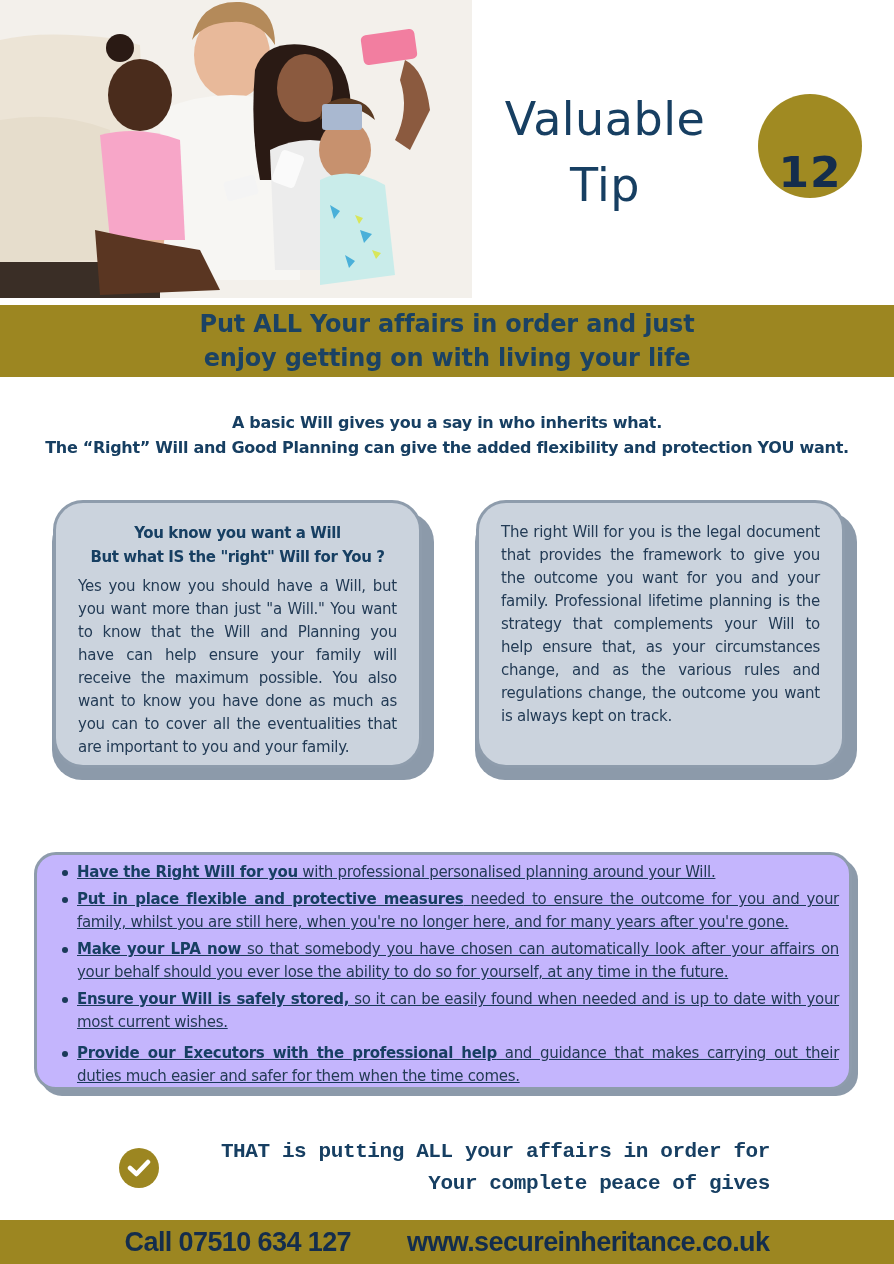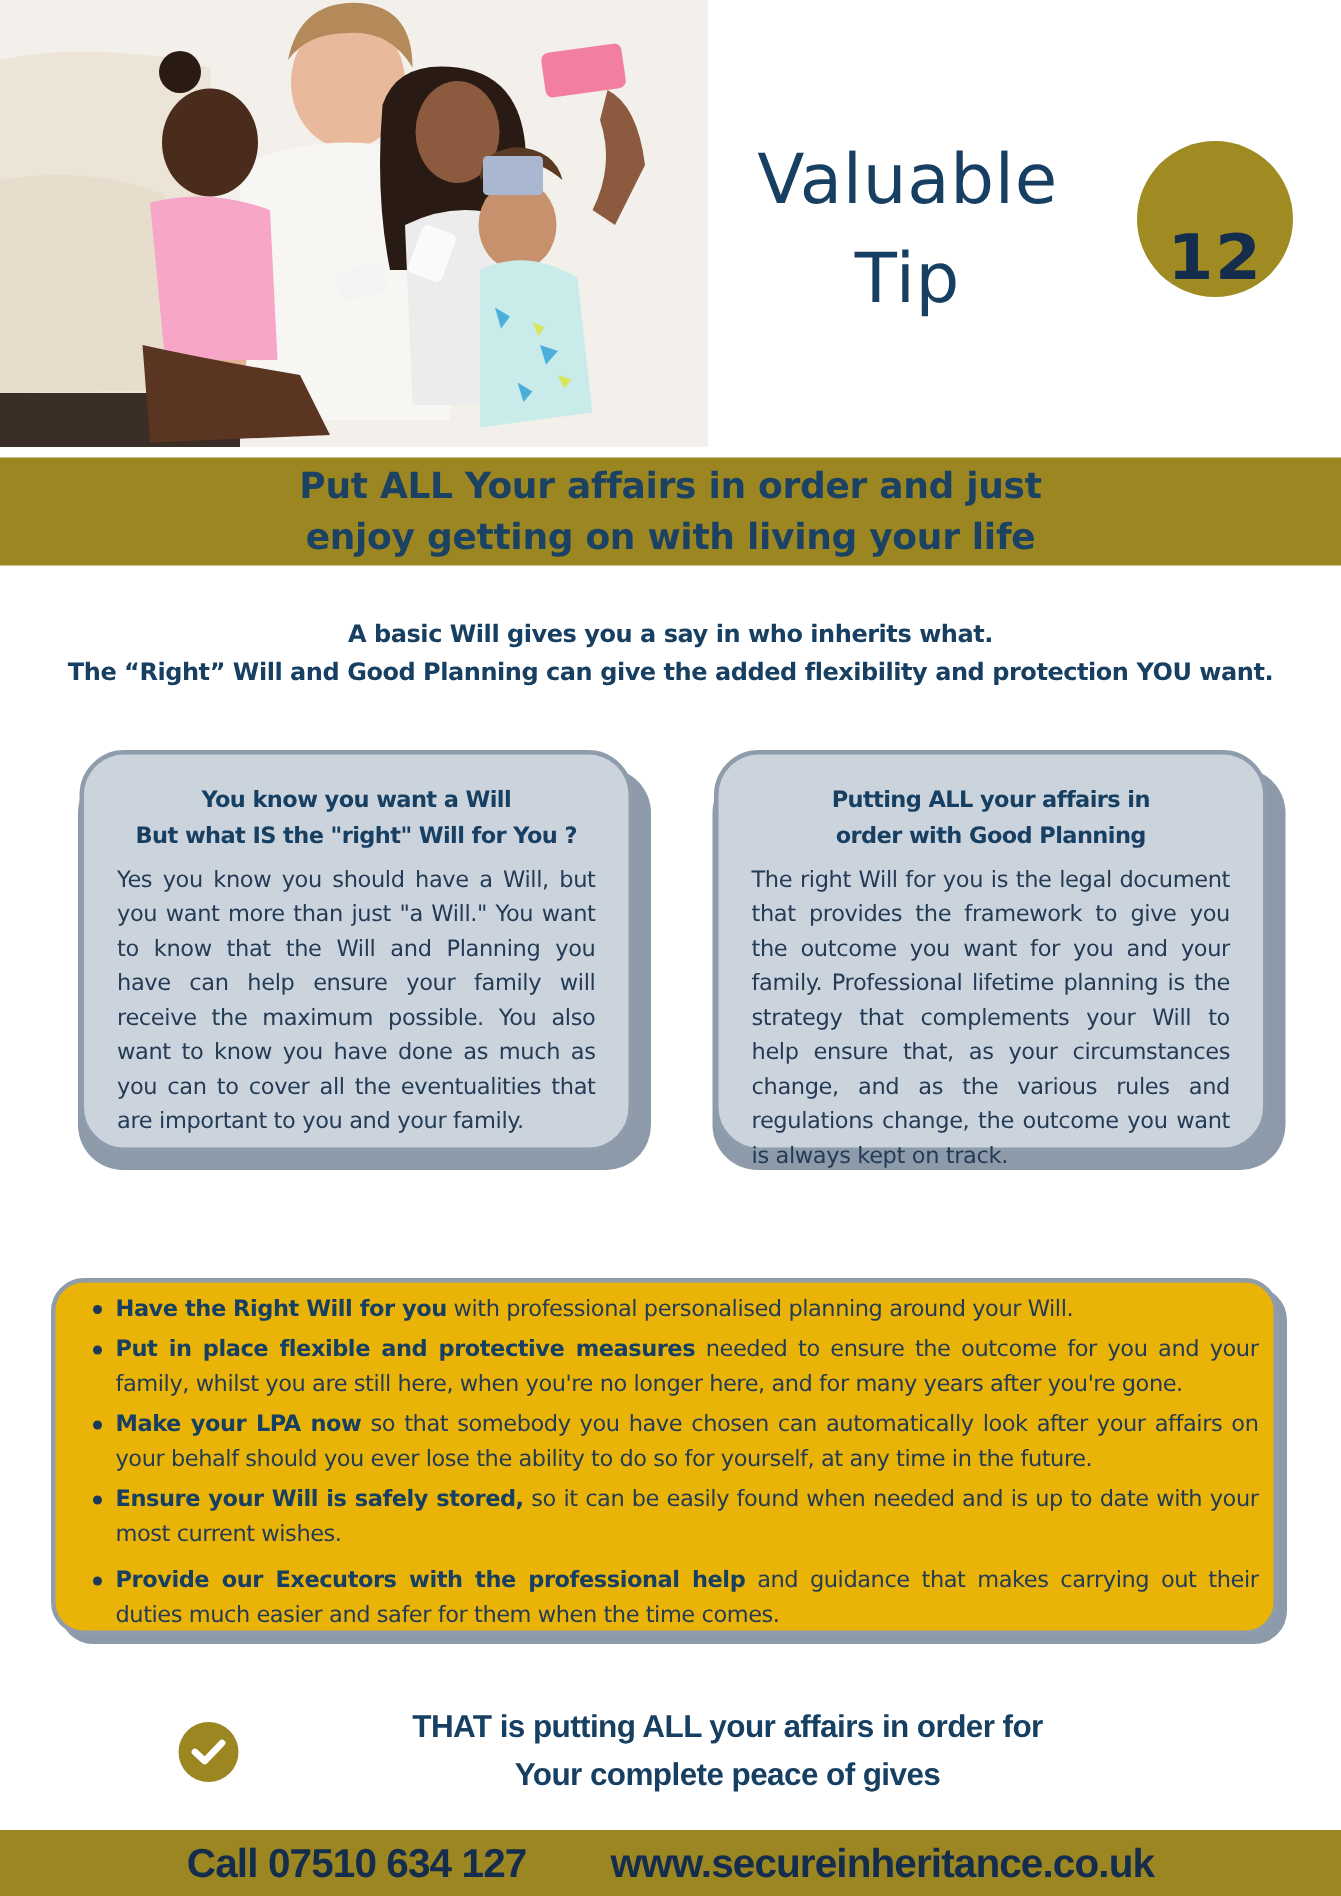--- a/index.html
+++ b/index.html
@@ -65,43 +65,43 @@
   }
   .card-body.left-align { text-align: justify; }
 
   
   .bullets-wrap { position: absolute; left: 34px; top: 852px; width: 818px; height: 238px; }
   .bullets-shadow {
     position: absolute; left: 6px; top: 6px; right: -6px; bottom: -6px;
     background: #8c9aaa; border-radius: 22px;
   }
   .bullets-box {
-    position: relative; width: 100%; height: 100%; background: #eab308;
-    border: 3px solid #8e9cac; border-radius: 22px; padding: 6px 10px 0 24px;
+    position: relative; width: 100%; height: 100%; background: #c4b5fd;
+    border: 3px solid #8e9cac; border-radius: 22px; padding: 6px 10px 0 24px; text-decoration: underline;
   }
   .bullet-list { list-style: none; }
   .bullet-item {
     position: relative; padding-left: 16px; font-family: "DejaVu Sans", sans-serif; font-size: 15px;
     line-height: 23px; color: #233b55; text-align: justify; letter-spacing: -0.3px; margin-bottom: 4px;
   }
   .bullet-item.last { margin-top: 8px; }
   .bullet-item::before {
     content: ""; position: absolute; left: 1px; top: 9px; width: 6px; height: 6px; border-radius: 50%;
     background: #1b3a5a;
   }
   .bullet-item b { color: #173f62; font-weight: bold; }
 
   
   .check-icon {
     position: absolute; left: 119px; top: 1148px; width: 40px; height: 40px; border-radius: 50%;
     background: #9c8621; display: flex; align-items: center; justify-content: center;
   }
   .closing {
-    position: absolute; left: 200px; top: 1136px; width: 570px; text-align: center;
-    font-family: Liberation Sans, sans-serif; font-weight: bold; font-size: 21px; line-height: 32px;
+    position: absolute; left: 200px; top: 1136px; width: 570px; text-align: right;
+    font-family: Liberation Mono, monospace; font-weight: bold; font-size: 21px; line-height: 32px;
     color: #173f62; letter-spacing: -0.4px;
   }
 
   
   .footer-bar {
     position: absolute; left: 0; top: 1220px; width: 894px; height: 44px; background: #9c8621;
     display: flex; align-items: center; justify-content: center; gap: 56px;
   }
   .footer-bar span {
     font-family: "Liberation Sans", sans-serif; font-weight: bold; font-size: 27px; color: #142d4c;
@@ -173,24 +173,20 @@
       <div>You know you want a Will</div>
       <div>But what IS the "right" Will for You ?</div>
     </div>
     <p class="card-body">Yes you know you should have a Will, but you want more than just "a Will."  You want to know that the Will and Planning you have can help ensure your family will receive the maximum possible. You also want to know you have done as much as you can to cover all the eventualities that are important to you and your family.</p>
   </div>
 </div>
 
 <div class="card-wrap" style="left:463px; top:500px; width:382px; height:268px;">
   <div class="card-shadow"></div>
   <div class="card">
-    <div class="card-title">
-      <div>Putting ALL your affairs  in</div>
-      <div>order with Good  Planning</div>
-    </div>
     <p class="card-body left-align">The right Will for you is the legal document that provides the framework to give you the outcome you want for you and your family. Professional lifetime planning is the strategy that complements your Will to help ensure that, as your circumstances change, and as the various rules and regulations change, the outcome you want is always kept on track.</p>
   </div>
 </div>
 
 <div class="bullets-wrap">
   <div class="bullets-shadow"></div>
   <div class="bullets-box">
     <ul class="bullet-list">
       <li class="bullet-item"><b>Have the Right Will for you</b><span> with professional personalised planning around your Will.</span></li>
       <li class="bullet-item"><b>Put in place flexible and protective measures</b><span> needed to ensure the outcome for you and your family, whilst you are still here, when you're no longer here, and for many years after you're gone.</span></li>

